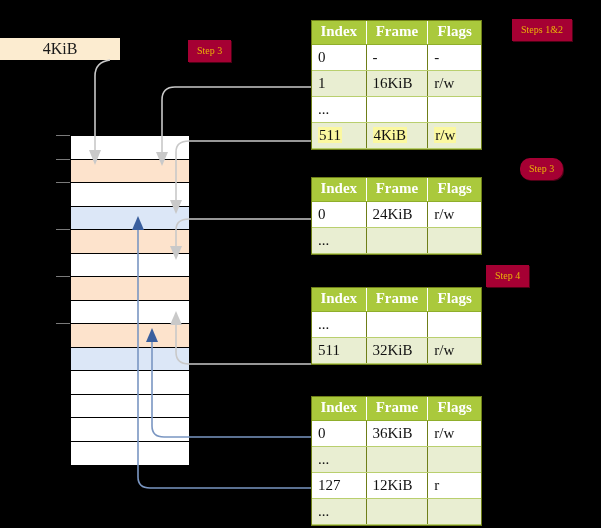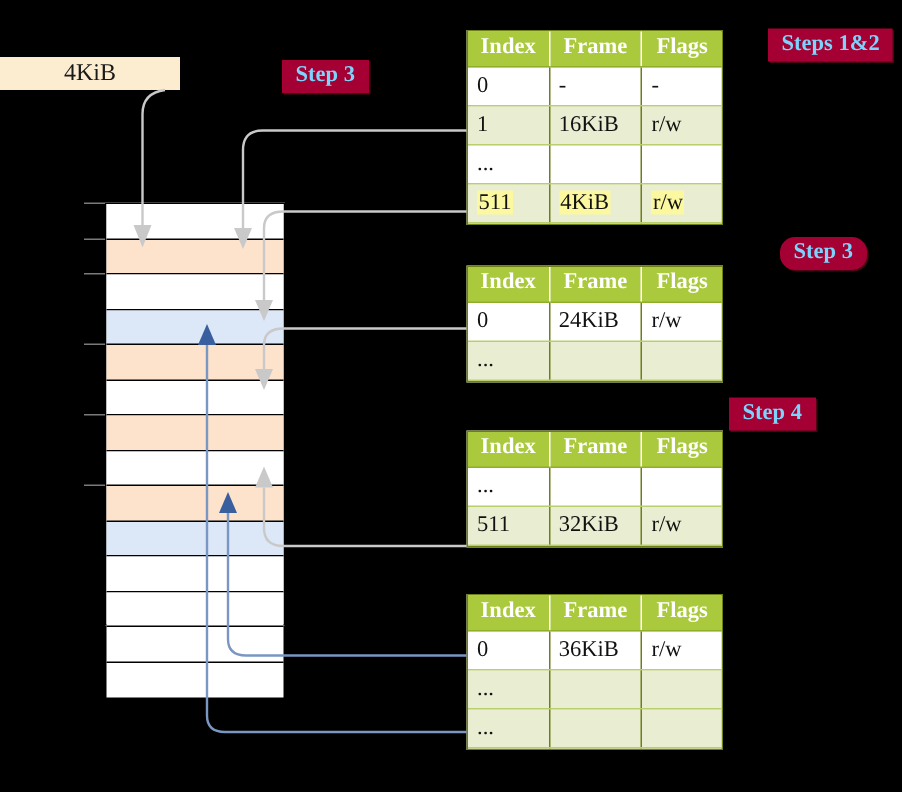--- a/index.html
+++ b/index.html
@@ -18,27 +18,26 @@
     text-align:center;
     font-size:16px;
     line-height:22px;
     white-space:nowrap;
   }
 
   
   .step-badge{
     position:absolute;
     background:#a50033;
-    color:#7dd3fc;
-    font-size:15px;
+    color:#eab308;
+    font-size:10px;
     line-height:19px;
     padding:1px 9px 2px 9px;
     white-space:nowrap;
     box-shadow:1px 1px 0 rgba(90,0,25,0.85);
-    font-weight:bold;
   }
 
   
   .mem{
     position:absolute;
     left:70px;top:135px;width:120px;height:282px;
     background:#ffffff;
     border:1px solid #000;
     box-sizing:border-box;
   }
@@ -234,20 +233,25 @@
             <tr class="odd">
               <td class="col-index">0</td>
               <td class="col-frame">36KiB</td>
               <td class="col-flags">r/w</td>
             </tr>
             <tr class="even">
               <td class="col-index">...</td>
               <td class="col-frame">&nbsp;</td>
               <td class="col-flags">&nbsp;</td>
             </tr>
+            <tr class="odd">
+              <td class="col-index">127</td>
+              <td class="col-frame">12KiB</td>
+              <td class="col-flags">r</td>
+            </tr>
             <tr class="even">
               <td class="col-index">...</td>
               <td class="col-frame">&nbsp;</td>
               <td class="col-flags">&nbsp;</td>
             </tr>
           </tbody>
         </table>
       </div>
     </div>
 

